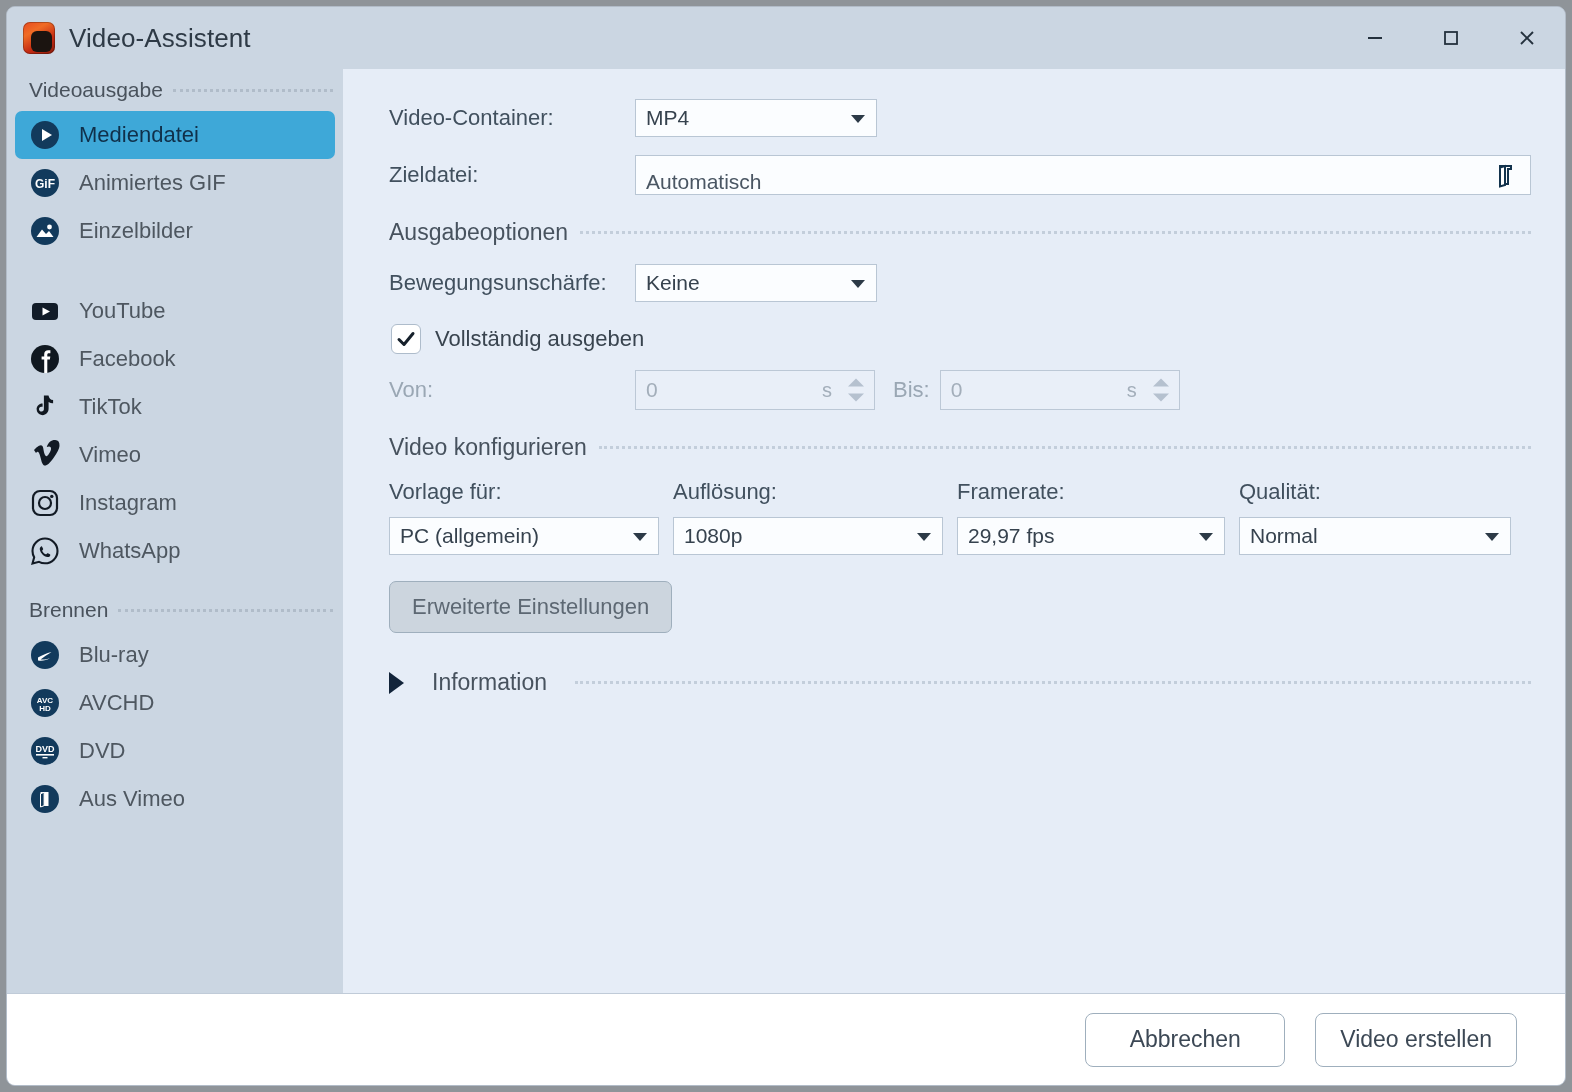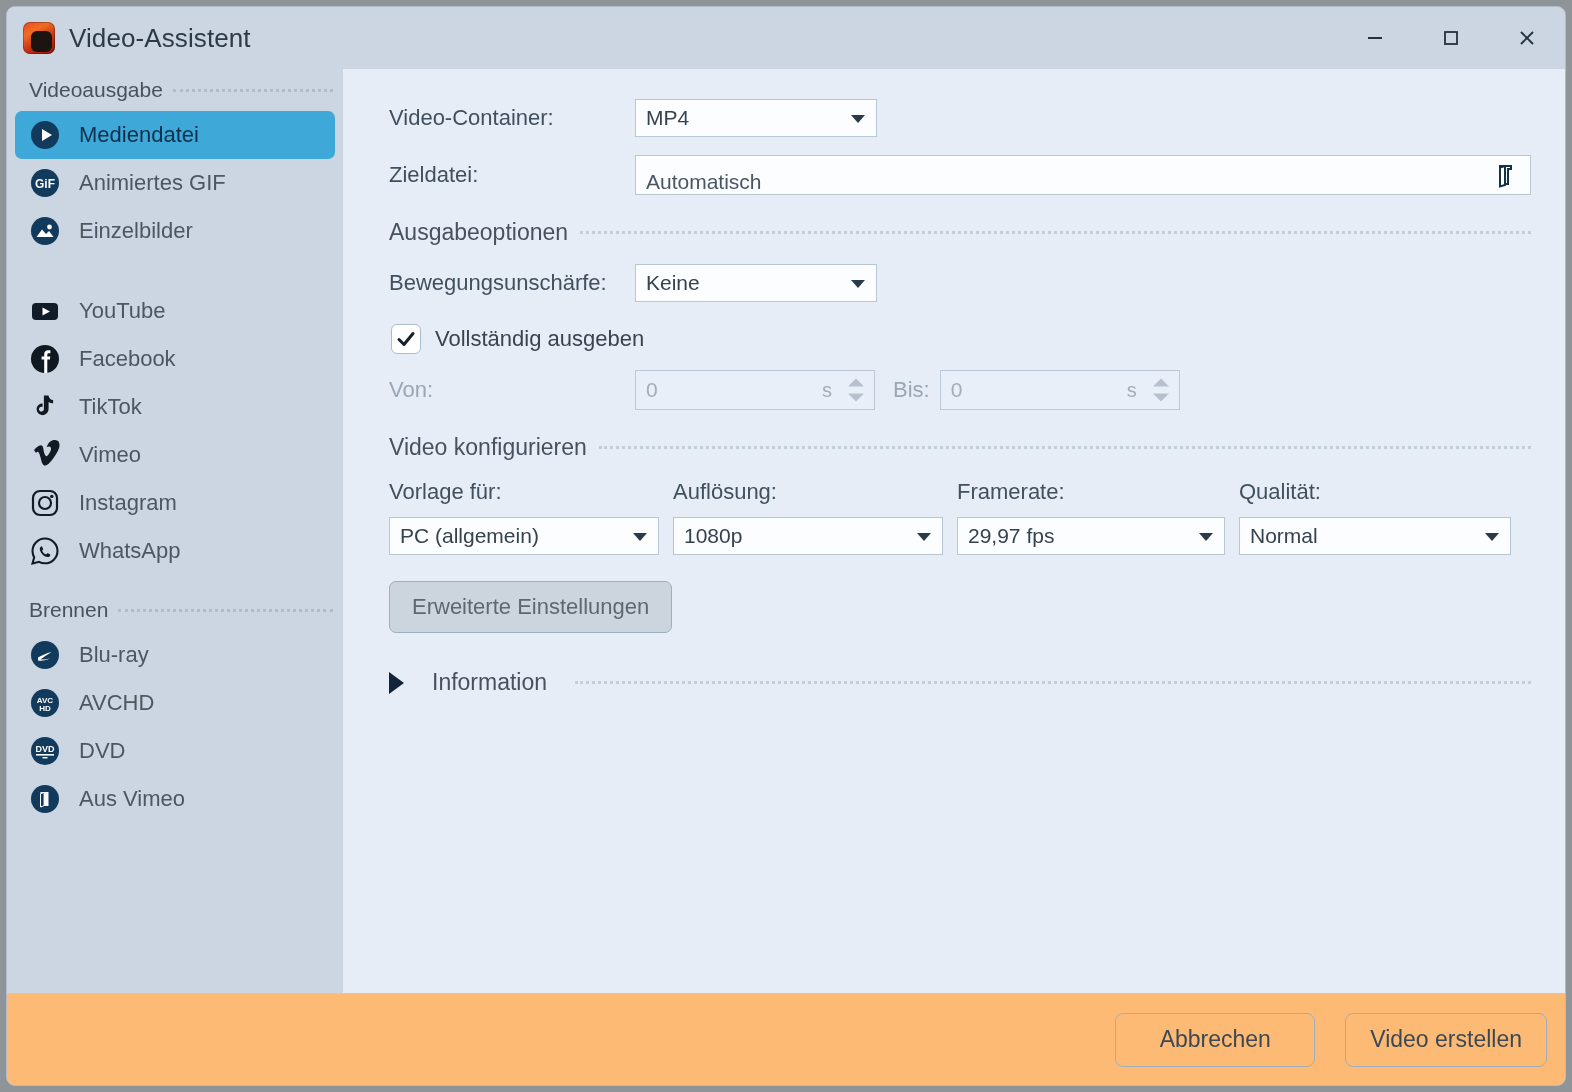--- a/index.html
+++ b/index.html
@@ -274,26 +274,26 @@
     border-top: 11px solid transparent;
     border-bottom: 11px solid transparent;
     border-left: 15px solid #12243a;
   }
   .expander .lbl { font-size: 23px; color: #47525e; white-space: nowrap; }
   .expander .dots { flex: 1; height: 1px; border-top: 3px dotted #c3cedb; }
 
   
   .footer {
     flex: 0 0 92px;
-    background: #fdba74;
+    background: #ffffff;
     display: flex;
     align-items: center;
     justify-content: flex-end;
     gap: 30px;
-    padding-right: 18px;
+    padding-right: 48px;
     border-top: 1px solid #c0cbd8;
   }
   .fbtn {
     height: 54px;
     min-width: 200px;
     border: 1px solid #9fafbd;
     border-radius: 8px;
     background: transparent;
     font-size: 23px;
     color: #3c4855;

